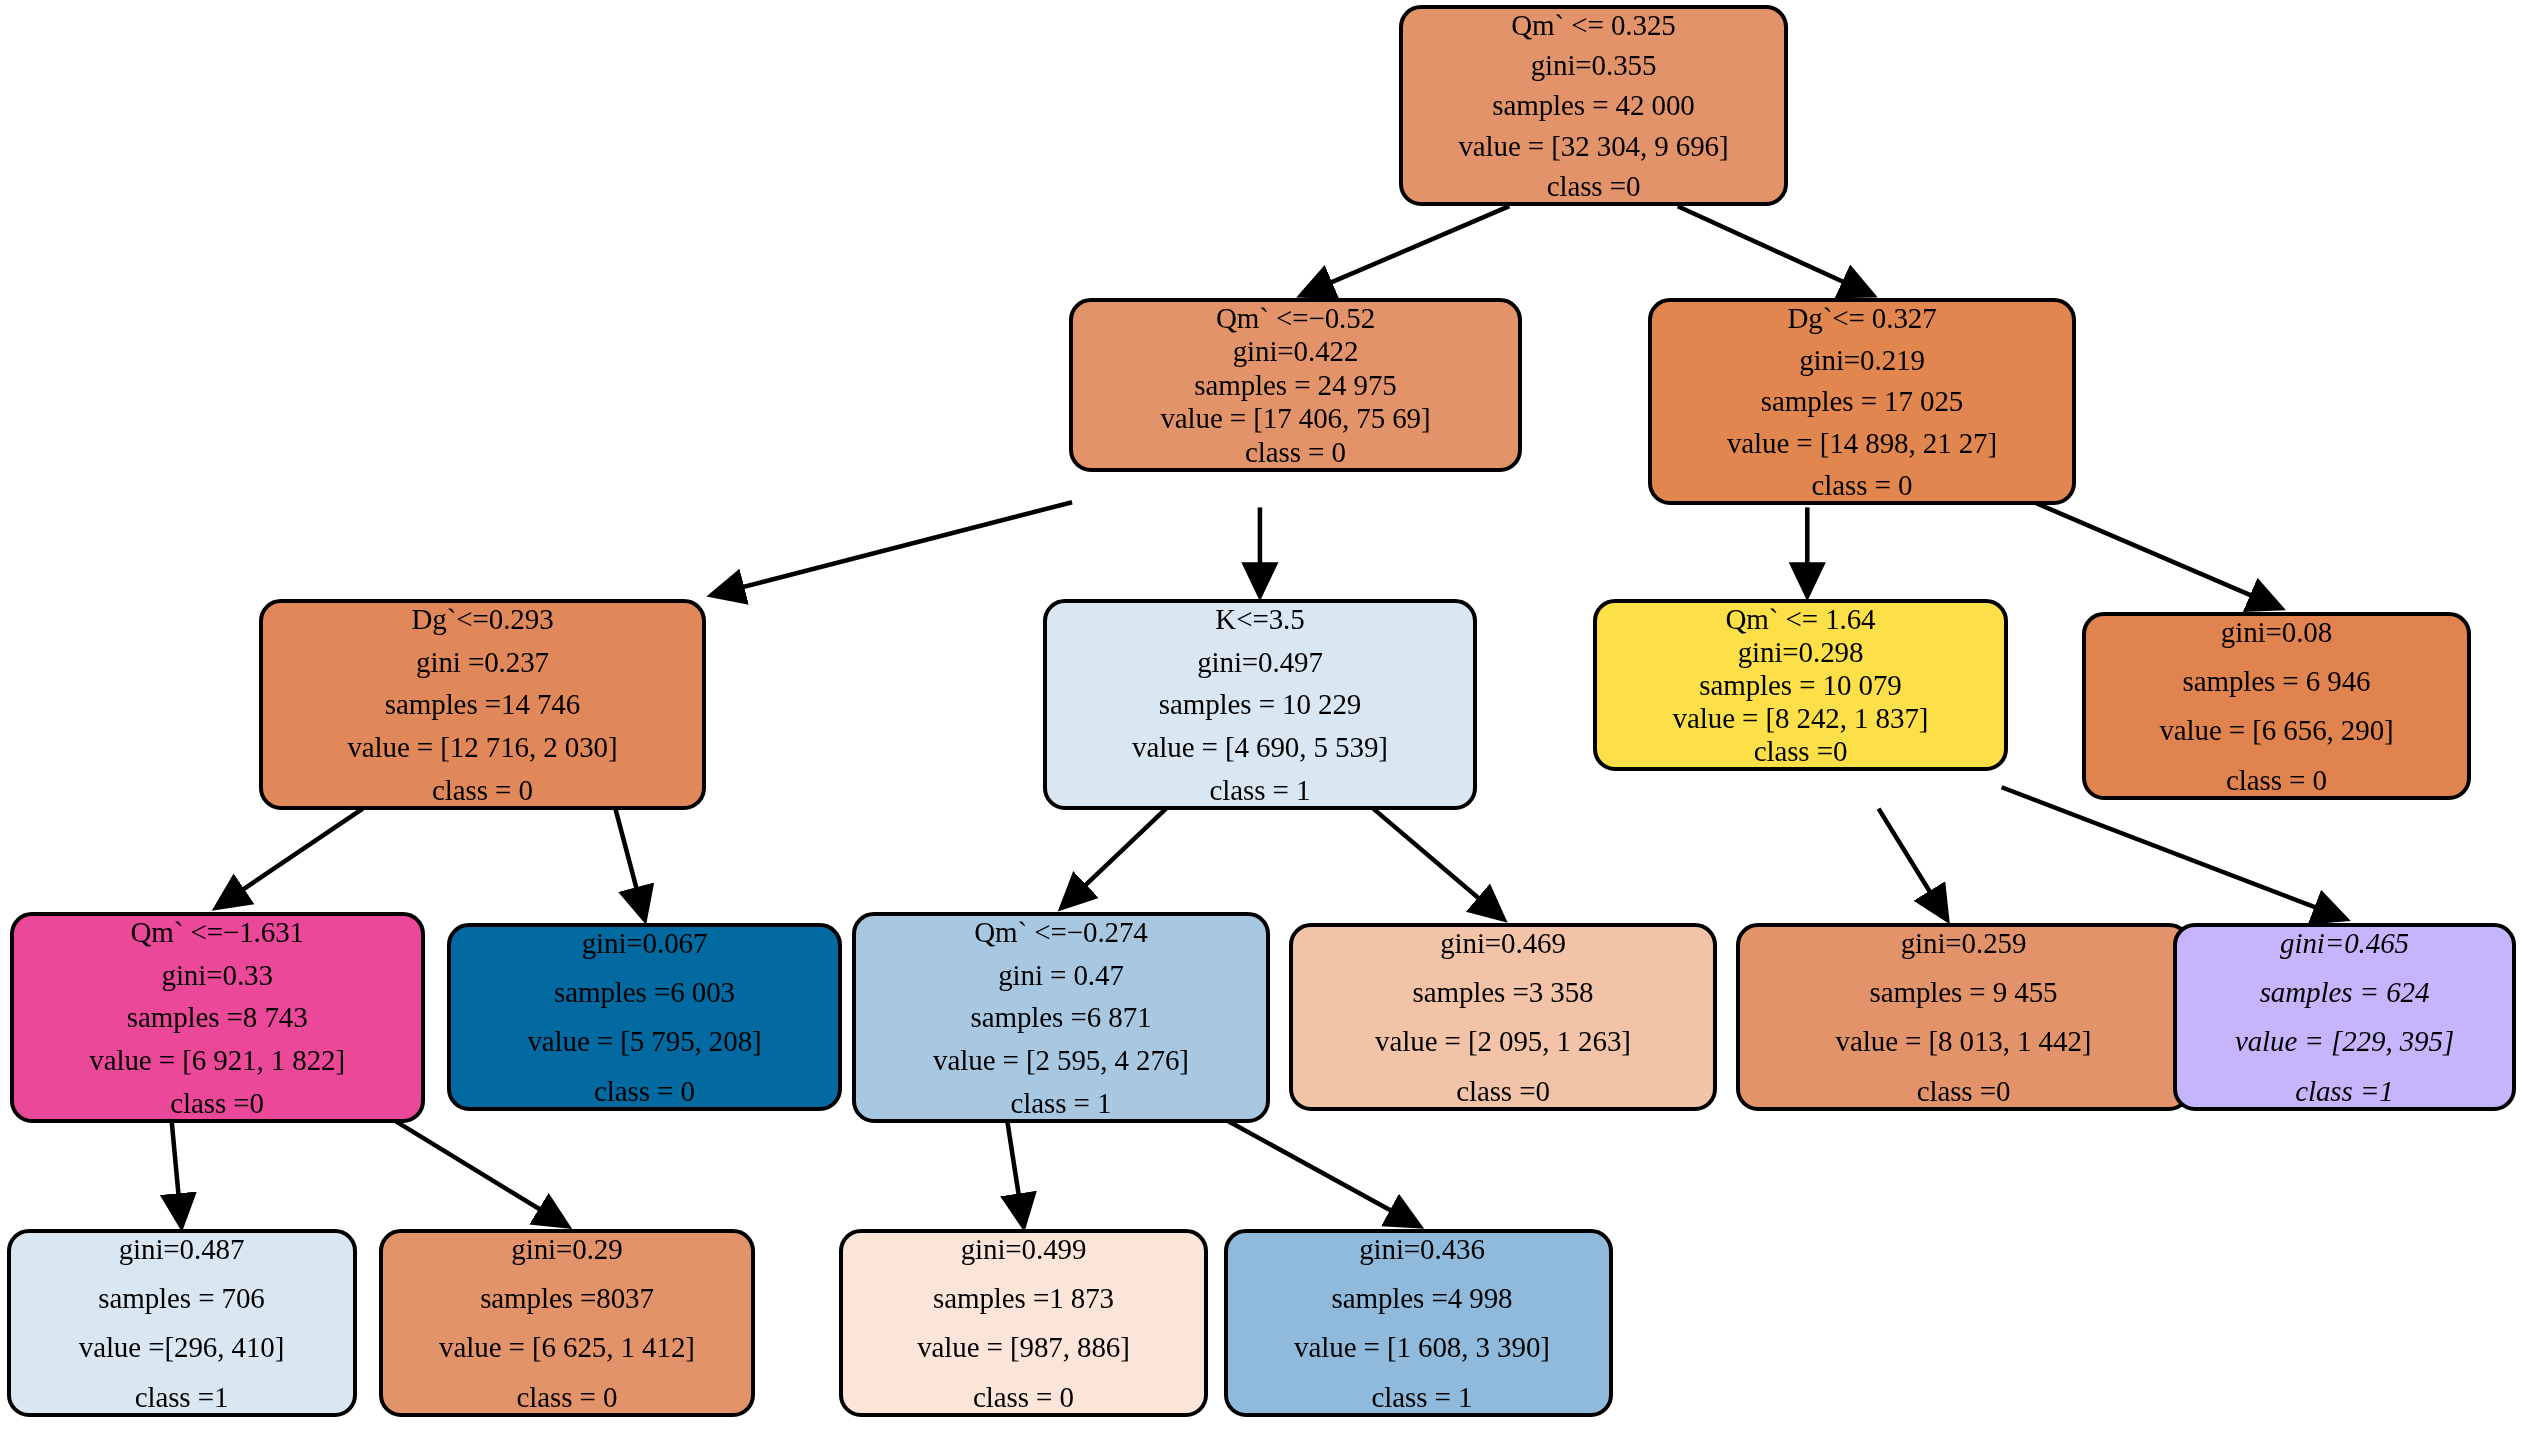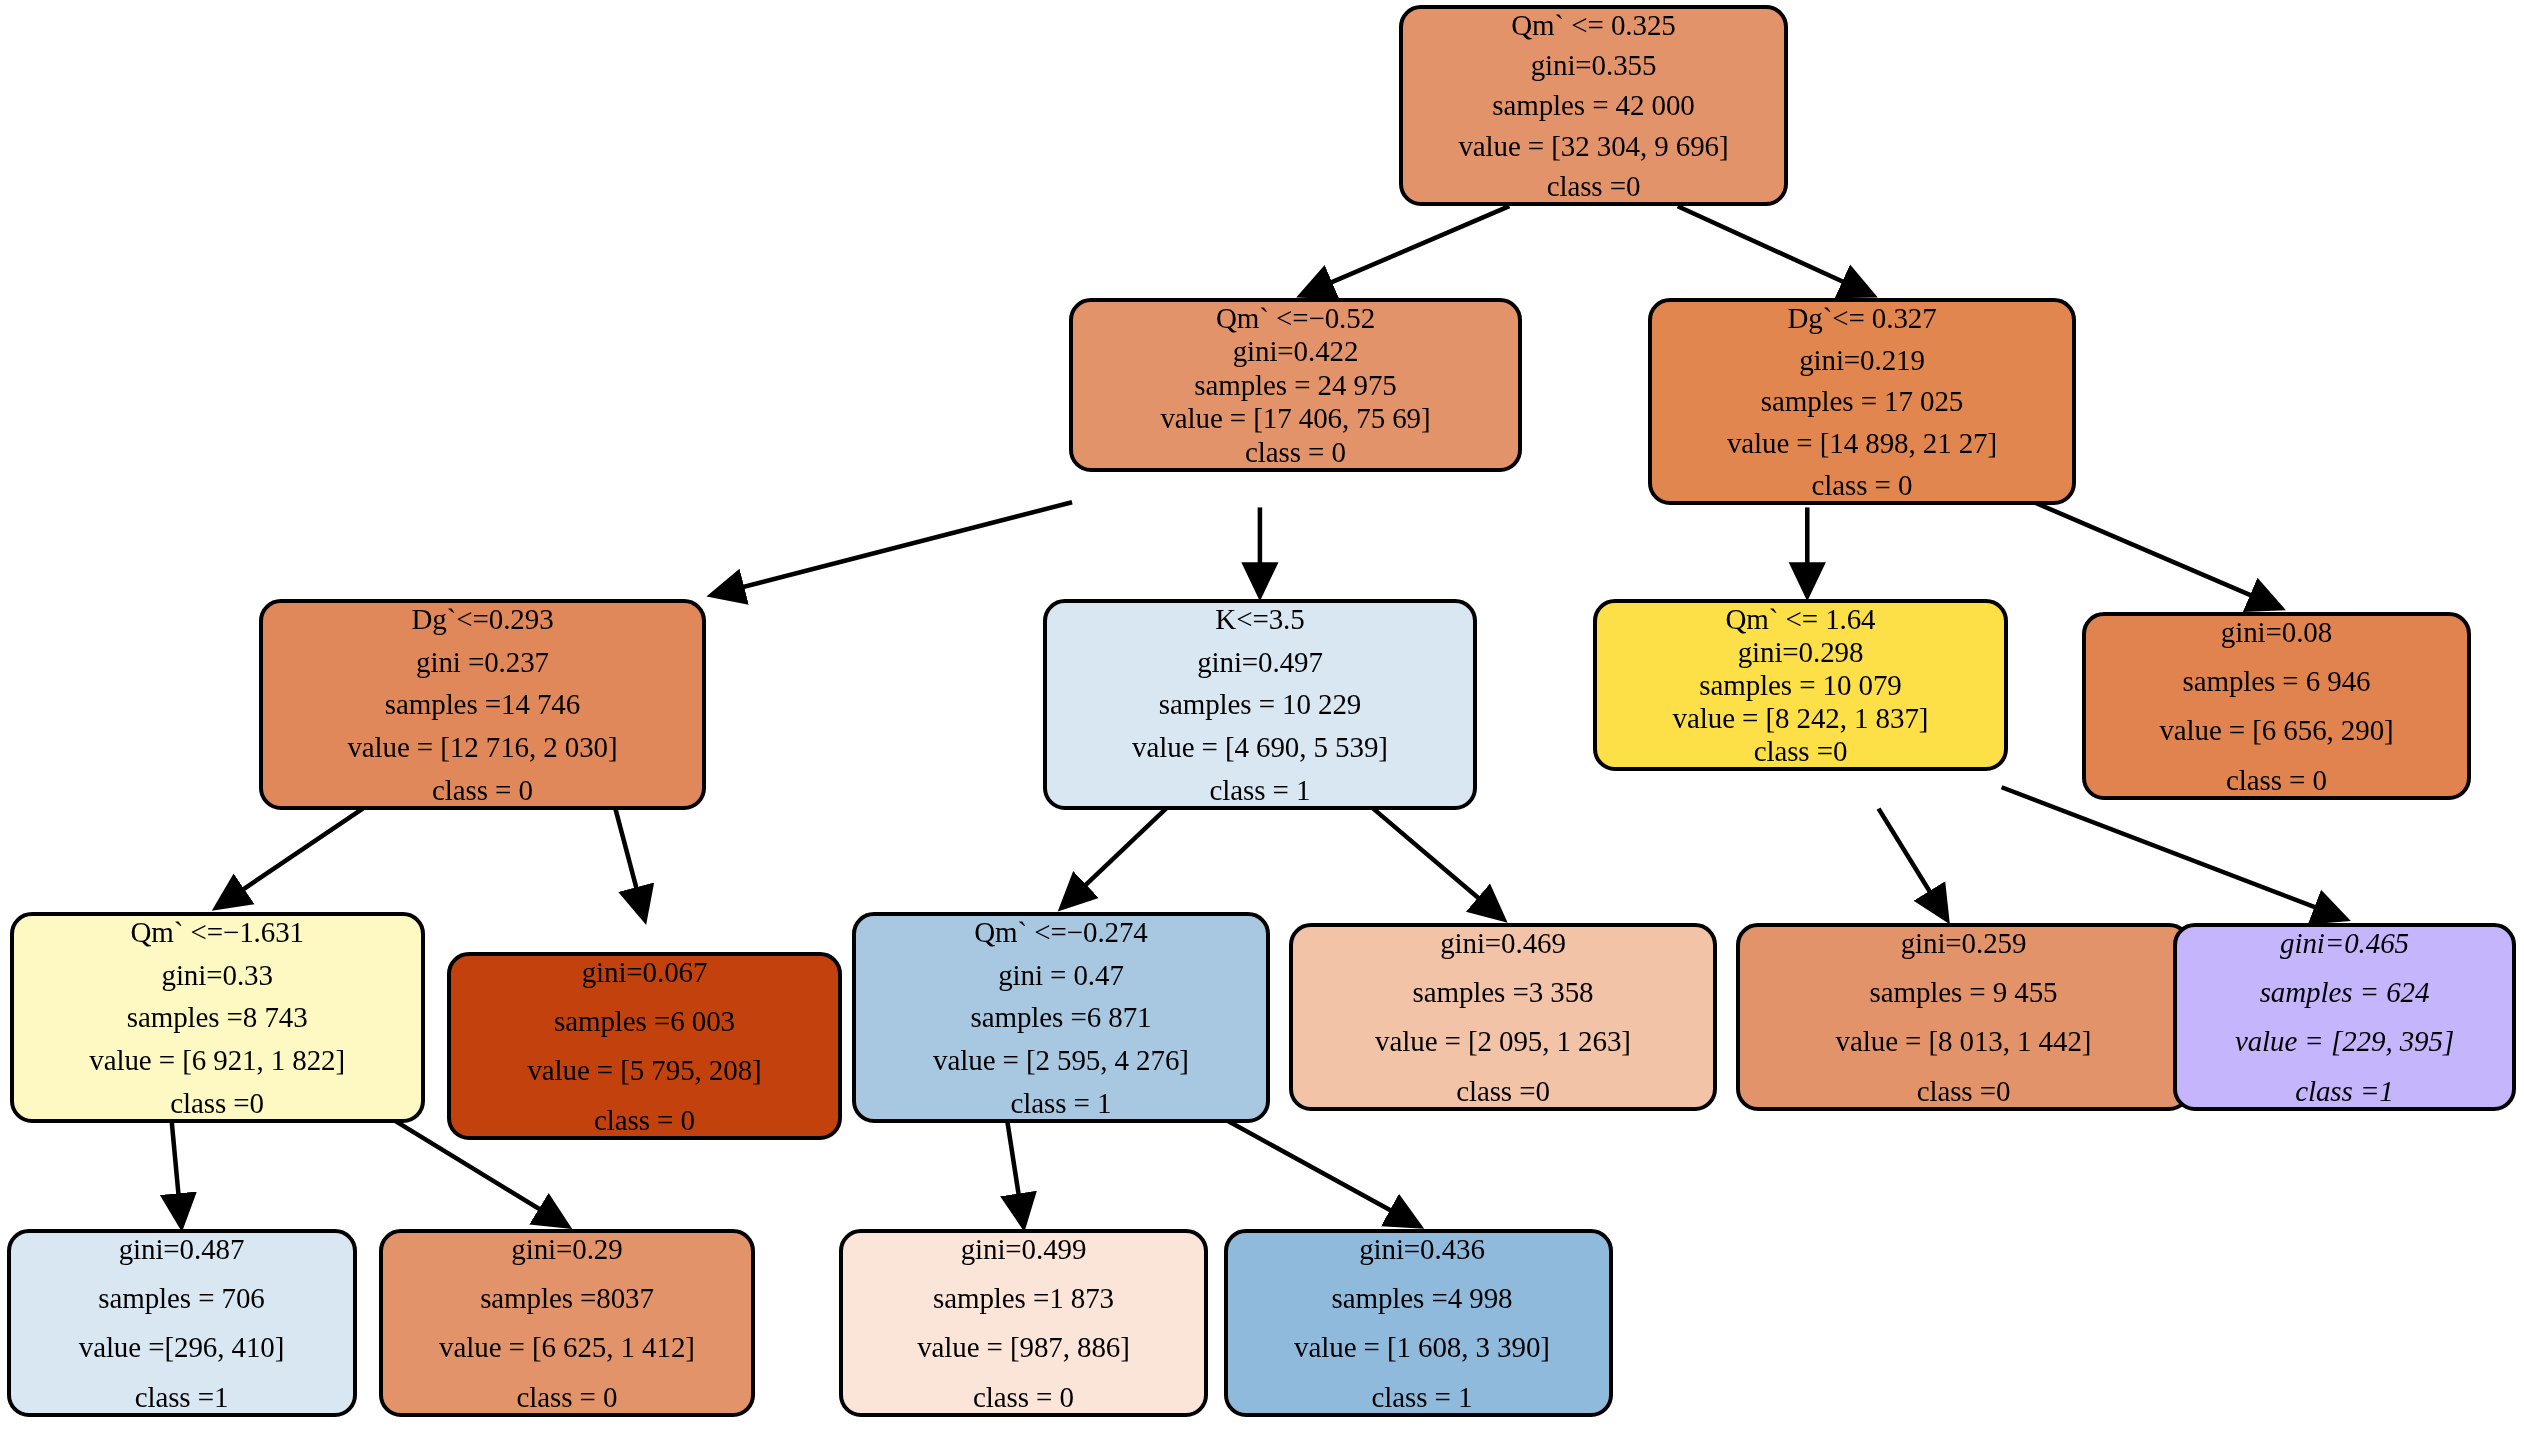--- a/index.html
+++ b/index.html
@@ -102,28 +102,28 @@
         <span class="ln">samples = 10 079</span>
         <span class="ln">value = [8 242, 1 837]</span>
         <span class="ln">class =0</span>
       </div>
       <div class="node" style="left: 2082px; top: 612px; width: 389px; height: 188px; background: rgb(225, 131, 79);">
         <span class="ln">gini=0.08</span>
         <span class="ln">samples = 6 946</span>
         <span class="ln">value = [6 656, 290]</span>
         <span class="ln">class = 0</span>
       </div>
-      <div class="node" style="left: 9.7px; top: 912px; width: 415px; height: 211px; background: #fef9c3;">
+      <div class="node" style="left: 9.7px; top: 912px; width: 415px; height: 211px; background: #ec4899;">
         <span class="ln">Qm` &lt;=−1.631</span>
         <span class="ln">gini=0.33</span>
         <span class="ln">samples =8 743</span>
         <span class="ln">value = [6 921, 1 822]</span>
         <span class="ln">class =0</span>
       </div>
-      <div class="node" style="left: 447px; top: 952px; width: 395px; height: 188px; background: #c2410c;">
+      <div class="node" style="left: 447px; top: 923px; width: 395px; height: 188px; background: #0369a1;">
         <span class="ln">gini=0.067</span>
         <span class="ln">samples =6 003</span>
         <span class="ln">value = [5 795, 208]</span>
         <span class="ln">class = 0</span>
       </div>
       <div class="node" style="left: 852px; top: 912px; width: 418px; height: 211px; background: rgb(168, 200, 226);">
         <span class="ln">Qm` &lt;=−0.274</span>
         <span class="ln">gini = 0.47</span>
         <span class="ln">samples =6 871</span>
         <span class="ln">value = [2 595, 4 276]</span>

